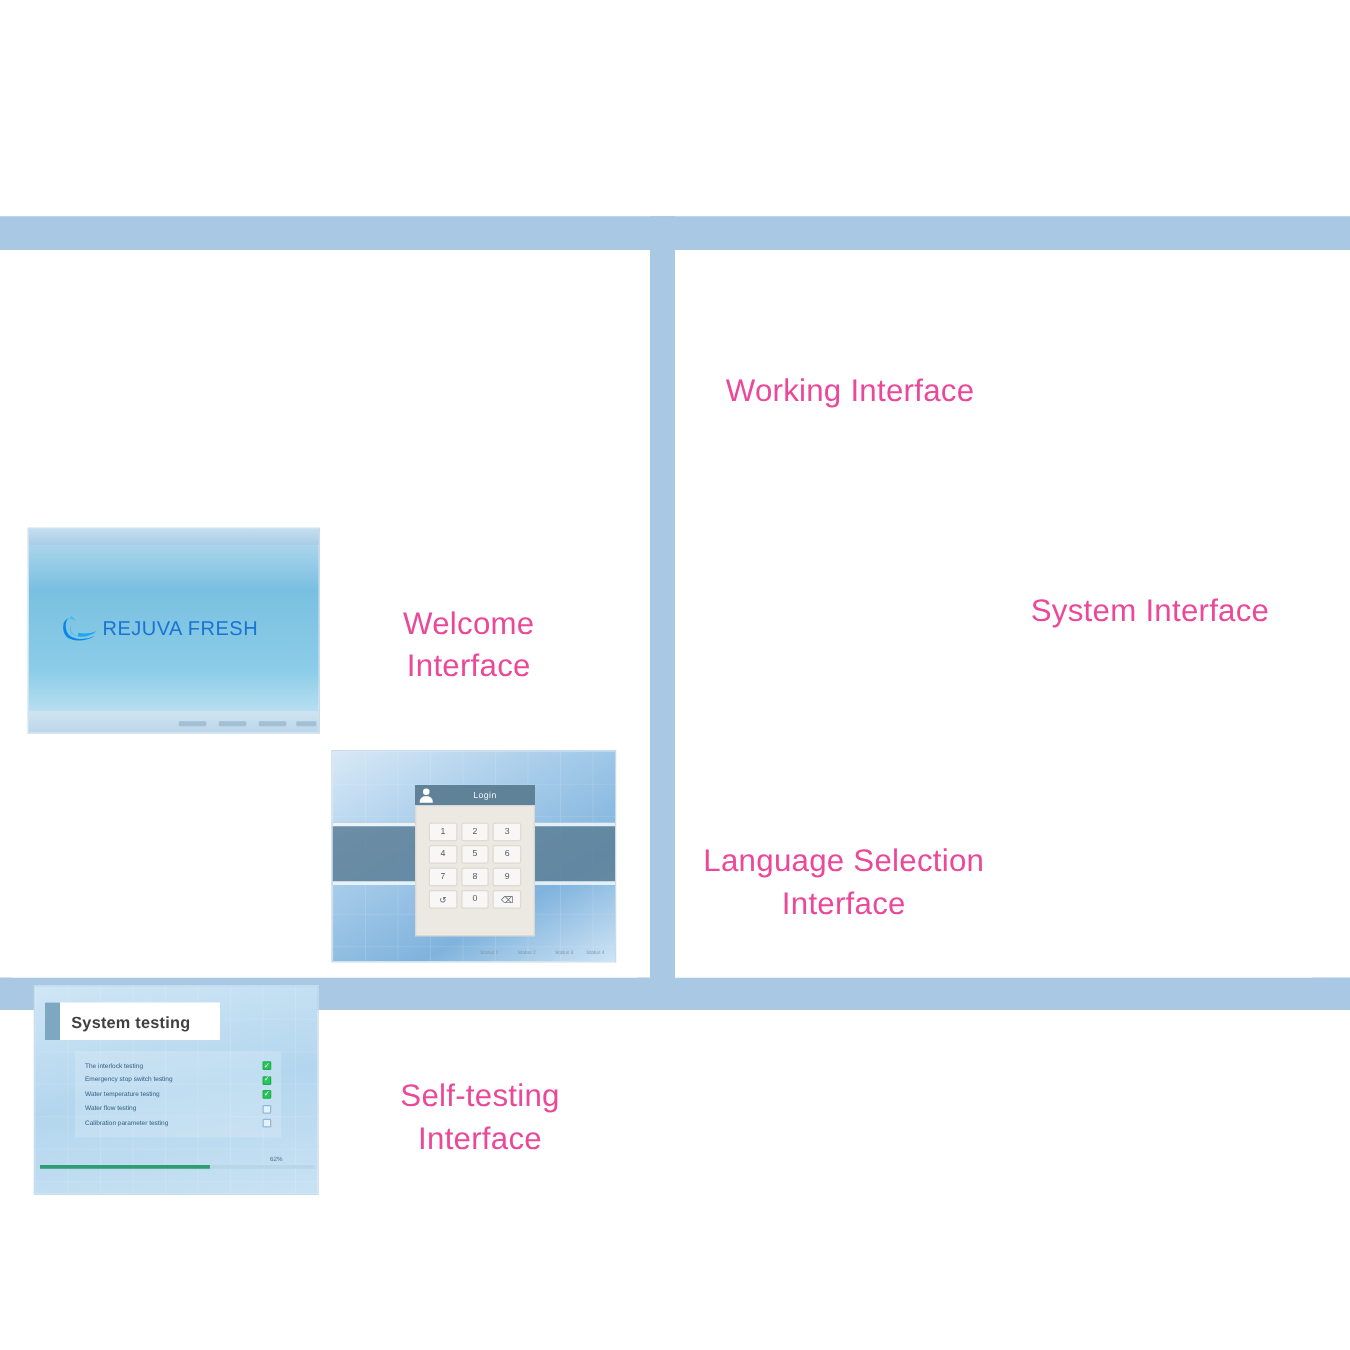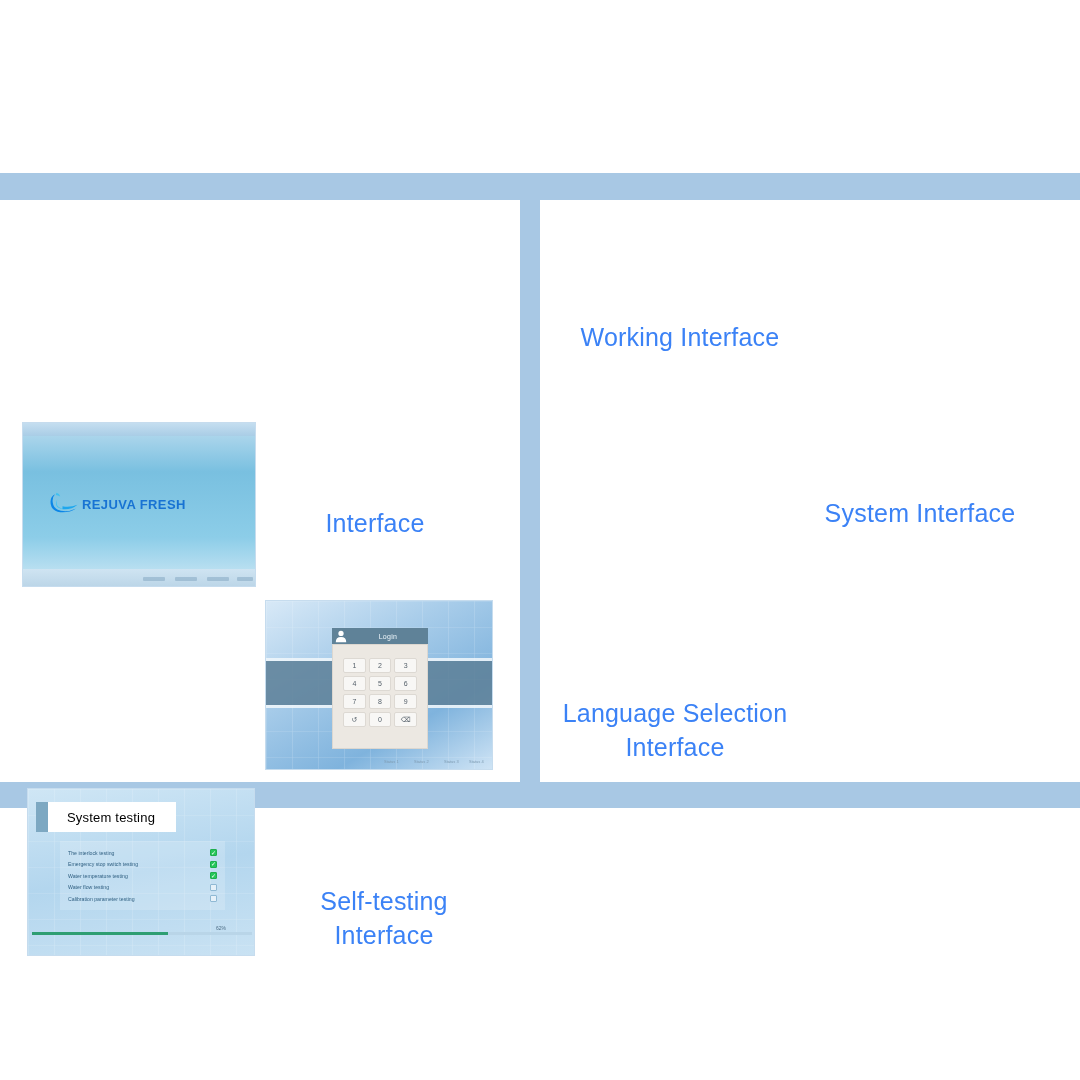--- a/index.html
+++ b/index.html
@@ -14,22 +14,22 @@
   .band { position: absolute; left: 0; width: 1080px; background: #a8c8e4; }
   #band-top { top: 173px; height: 27px; }
   #band-bottom { top: 782px; height: 26px; }
   #band-divider { position: absolute; left: 520px; top: 173px; width: 20px; height: 635px; background: #a8c8e4; }
 
   .panel { position: absolute; background: #ffffff; }
   #panel-left  { left: 10px;  top: 200px; width: 500px; height: 582px; }
   #panel-right { left: 540px; top: 200px; width: 510px; height: 582px; }
 
   .caption {
-    position: absolute; color: #3b82f6; font-size: 25px; line-height: 34px;
-    text-align: center; letter-spacing: .2px; font-weight: 400; margin-top: 24px;
+    position: absolute; color: #ec4899; font-size: 25px; line-height: 34px;
+    text-align: center; letter-spacing: .2px; font-weight: 400;
   }
 
   
   .screen {
     position: absolute; overflow: hidden;
     background: linear-gradient(160deg,#cfe4f5 0%,#a9cfeb 45%,#bcdcf2 100%);
     border: 1px solid #c6dcee;
   }
   .grid-overlay {
     position: absolute; inset: 0; opacity: .25;
@@ -38,42 +38,42 @@
     background-size: 26px 26px;
   }
 
   
   #scr-welcome { left: 12px; top: 222px; width: 234px; height: 165px; background: linear-gradient(180deg,#bcdcef 0%,#79c0e0 30%,#8ccde8 70%,#cfe8f5 100%); }
   #scr-welcome .topbar { position: absolute; left:0; top:0; width:100%; height:13px; background: linear-gradient(180deg,#c5def0,#a9cde6); }
   #scr-welcome .botbar { position: absolute; left:0; bottom:0; width:100%; height:17px; background: linear-gradient(180deg,#cfe4f2,#bcd6e8); }
   #scr-welcome .botbar .tick { position:absolute; bottom:5px; height:4px; background:#93b4cc; opacity:.7; border-radius:1px; }
   .logo-wrap { position:absolute; left:26px; top:68px; display:flex; align-items:center; gap:3px; }
   .logo-mark { width: 30px; height: 26px; flex: 0 0 auto; }
-  .logo-text { color:#1873d3; font-size:13px; font-weight:700; letter-spacing:.4px; white-space:nowrap; }
+  .logo-text { color:#1873d3; font-size:16px; font-weight:400; letter-spacing:.4px; white-space:nowrap; }
 
   
   #scr-login { left: 255px; top: 400px; width: 228px; height: 170px; background: linear-gradient(150deg,#d8e9f7 0%,#a9cdea 35%,#7fb3dd 70%,#cfe4f5 100%); }
   #scr-login .slab { position:absolute; height:50px; background:#5d8098; opacity:.85; border-top:3px solid #f2f8fc; border-bottom:3px solid #f2f8fc; }
   #scr-login .slab.l { left:0;   top:57px; width:88px; }
   #scr-login .slab.r { right:0;  top:57px; width:88px; }
   #login-title { position:absolute; left:66px; top:27px; width:96px; height:16px; background:#5f8298; display:flex; align-items:center; }
   #login-title .person { width:14px; height:14px; margin-left:2px; flex:0 0 auto; }
   #login-title .ttl { flex:1; text-align:center; color:#eef6fb; font-size:7px; letter-spacing:.3px; }
   #login-pad { position:absolute; left:66px; top:43px; width:96px; height:105px; background:#ece8e2; border:1px solid #dcd7d0; }
   #login-pad .keys { display:grid; grid-template-columns:repeat(3,1fr); gap:3px; padding:13px 10px; }
   #login-pad .key { height:15px; background:#f8f7f5; border:1px solid #ddd9d3; border-radius:2px;
     display:flex; align-items:center; justify-content:center; font-size:7px; color:#55606a; }
   #scr-login .statusline { position:absolute; left:0; bottom:0; width:100%; height:16px; }
   #scr-login .statusline .st { position:absolute; bottom:5px; font-size:4px; color:#7e9bb2; }
 
   
   #scr-selftest { left: 17px; top: 588px; width: 228px; height: 168px; background: linear-gradient(170deg,#cfe6f5 0%,#b3d6ee 50%,#c9e2f3 100%); }
   #st-head { position:absolute; left:8px; top:13px; width:140px; height:30px; background:#ffffff; display:flex; align-items:center; }
   #st-head .bar { width:12px; height:30px; background:#7da8c2; flex:0 0 auto; }
-  #st-head .ttl { color:#000000; font-size:13px; font-weight:400; padding-left:19px; letter-spacing:.2px; }
+  #st-head .ttl { color:#404040; font-size:13px; font-weight:700; padding-left:9px; letter-spacing:.2px; }
   #st-list { position:absolute; left:32px; top:52px; width:165px; height:69px; background:rgba(255,255,255,.18); padding:6px 8px; }
   #st-list .row { display:flex; align-items:center; justify-content:space-between; height:11.5px; }
   #st-list .row .lbl { font-size:5.2px; color:#2f5f80; }
   #st-list .row .box { width:7px; height:7px; border:1px solid #8fb9d4; background:rgba(255,255,255,.55); border-radius:1px;
     display:flex; align-items:center; justify-content:center; font-size:6px; color:#19c24a; line-height:1; }
   #st-list .row .box.on { background:#26c75a; border-color:#1fae4d; color:#ffffff; }
   #st-prog { position:absolute; left:4px; bottom:20px; width:220px; height:3px; background:#b9d5e8; }
   #st-prog .fill { height:100%; background:#2e9e72; }
   #st-pct { position:absolute; right:28px; bottom:24px; font-size:5px; color:#4d6d85; }
 </style>
@@ -101,20 +101,21 @@
       </div>
       <div class="botbar">
         <i class="tick" style="left:120px;width:22px"></i>
         <i class="tick" style="left:152px;width:22px"></i>
         <i class="tick" style="left:184px;width:22px"></i>
         <i class="tick" style="left:214px;width:16px"></i>
       </div>
     </div>
 
     <div class="caption" style="left:260px; top:282px; width:210px;">
+      <div>Welcome</div>
       <div>Interface</div>
     </div>
 
     <div class="screen" id="scr-login">
       <div class="grid-overlay"></div>
       <div class="slab l"></div>
       <div class="slab r"></div>
       <div id="login-title">
         <svg class="person" viewBox="0 0 16 16">
           <circle cx="8" cy="5" r="3" fill="#ffffff"></circle>

